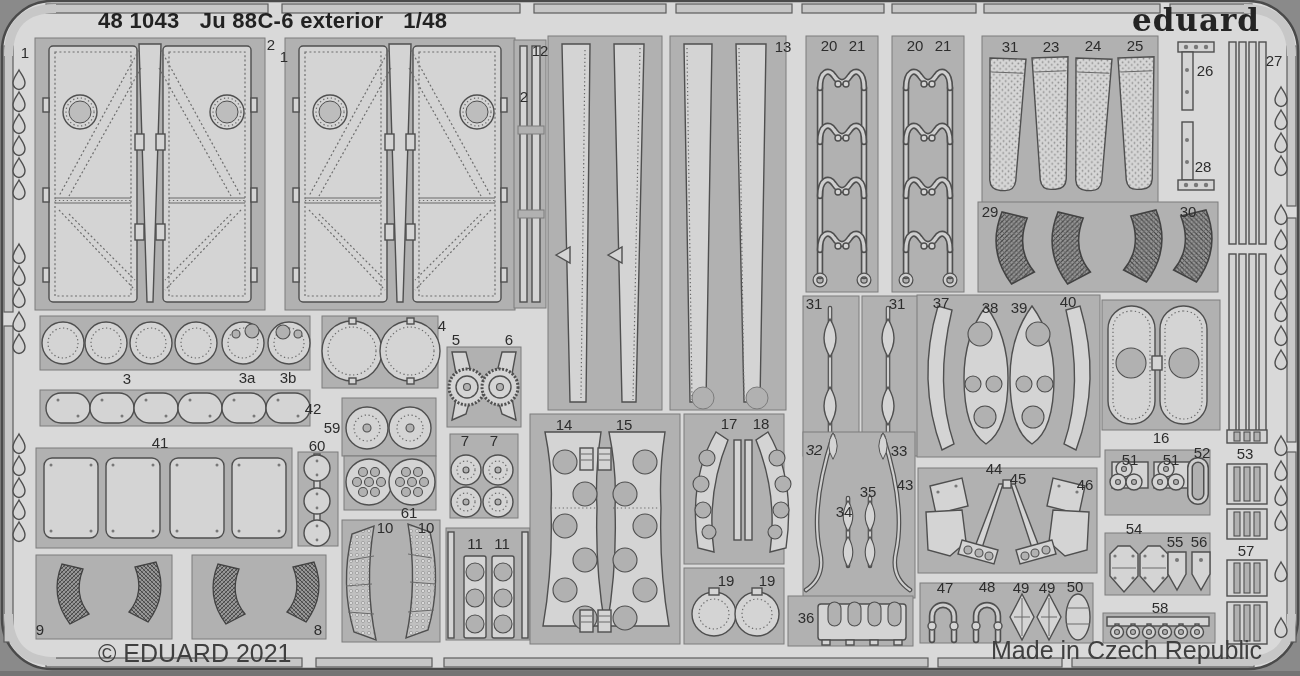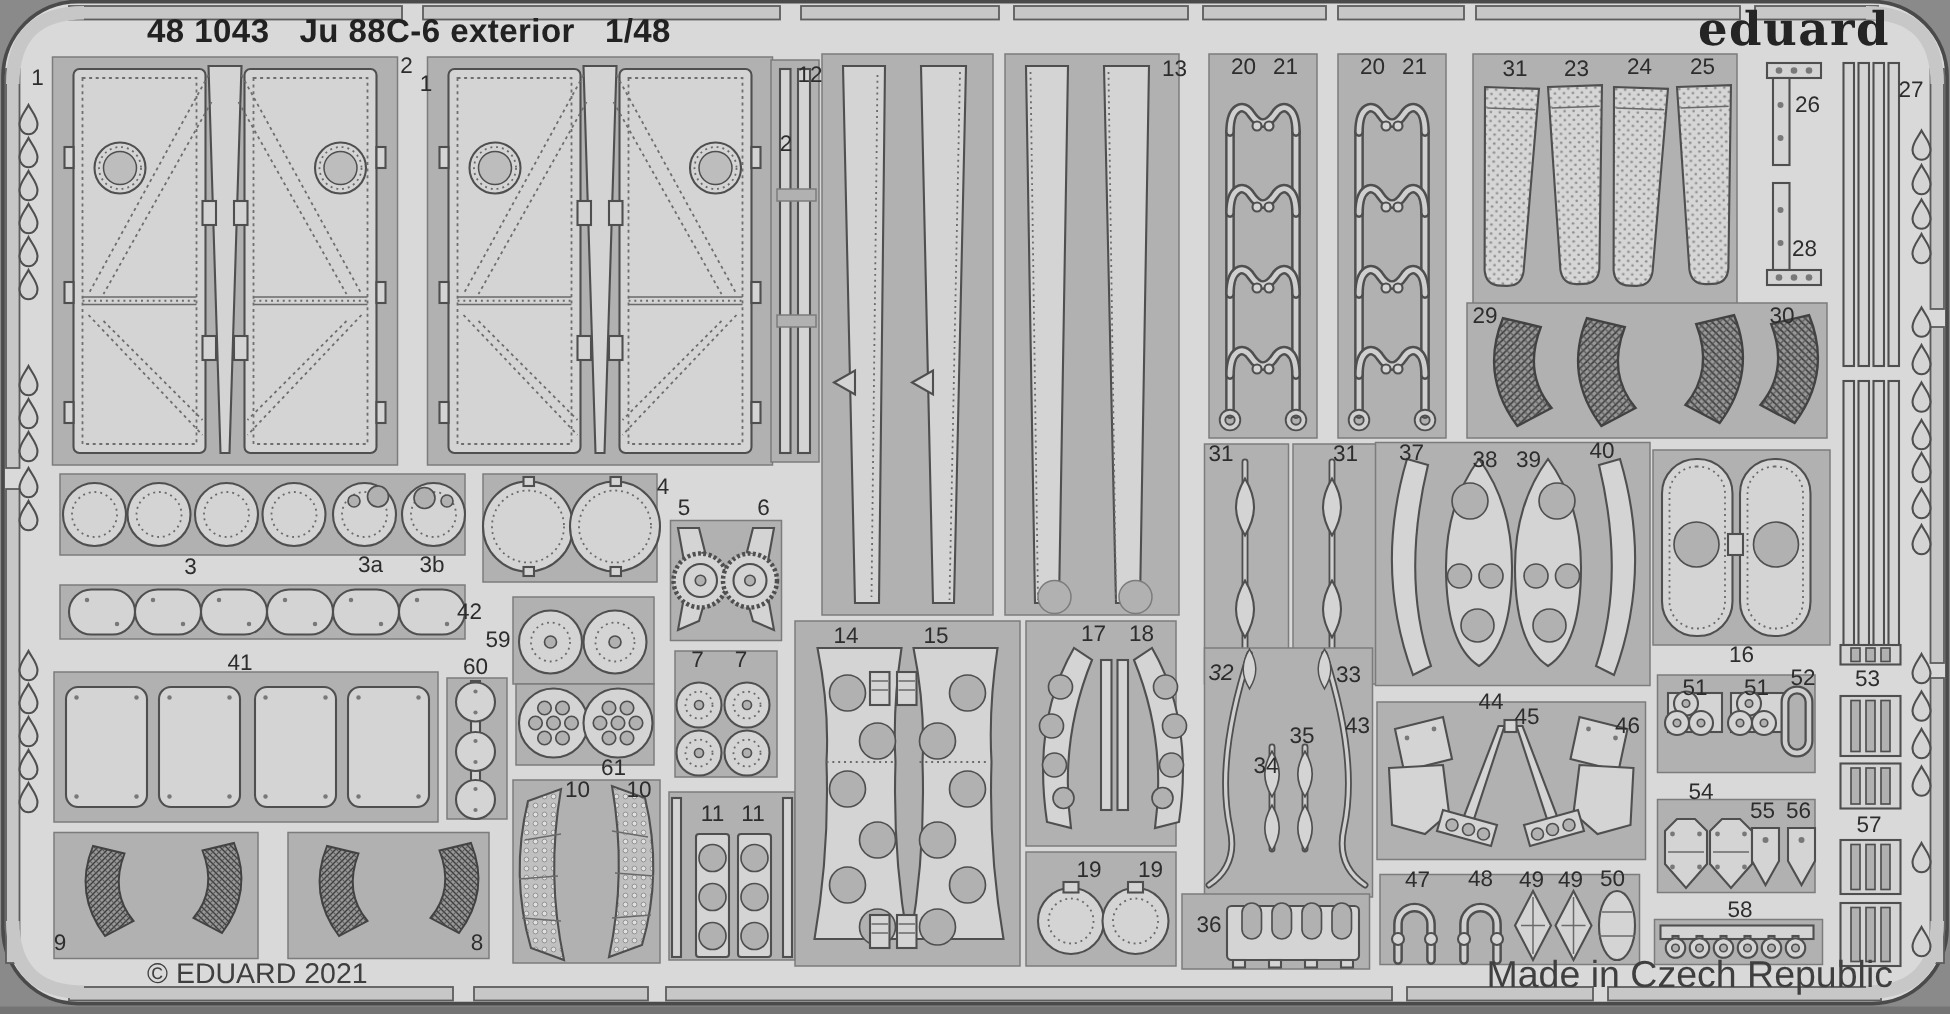--- a/index.html
+++ b/index.html
@@ -25,21 +25,21 @@
   .perf{fill:url(#perf);stroke:#4f4f4f;stroke-width:1.4}
   .dot{fill:#787878}
   
   .overlay{position:absolute;inset:0;pointer-events:none}
   .plabel{position:absolute;transform:translate(-50%,-50%);font-size:15px;
           color:#2d2d2d;white-space:nowrap;line-height:1}
   .title{position:absolute;left:98px;top:8px;display:flex;gap:20px;
          font-size:22px;font-weight:bold;color:#222;letter-spacing:.3px}
   .brand{position:absolute;right:40px;top:2px;font-family:"DejaVu Serif","Liberation Serif",serif;
          font-weight:bold;font-size:31px;color:#242424;letter-spacing:1px}
-  .copyright{position:absolute;left:98px;top:639px;font-size:19px;color:#3f3f3f}
+  .copyright{position:absolute;left:98px;top:639px;font-size:25px;color:#3f3f3f}
   .madein{position:absolute;right:38px;top:636px;font-size:25px;color:#3f3f3f}
 </style>
 </head>
 <body>
 
 <div class="stage">
 <svg width="1300" height="676" viewBox="0 0 1300 676">
   <defs>
     <pattern id="mesh" width="4" height="4" patternUnits="userSpaceOnUse">
       <rect width="4" height="4" fill="#989898"></rect>

